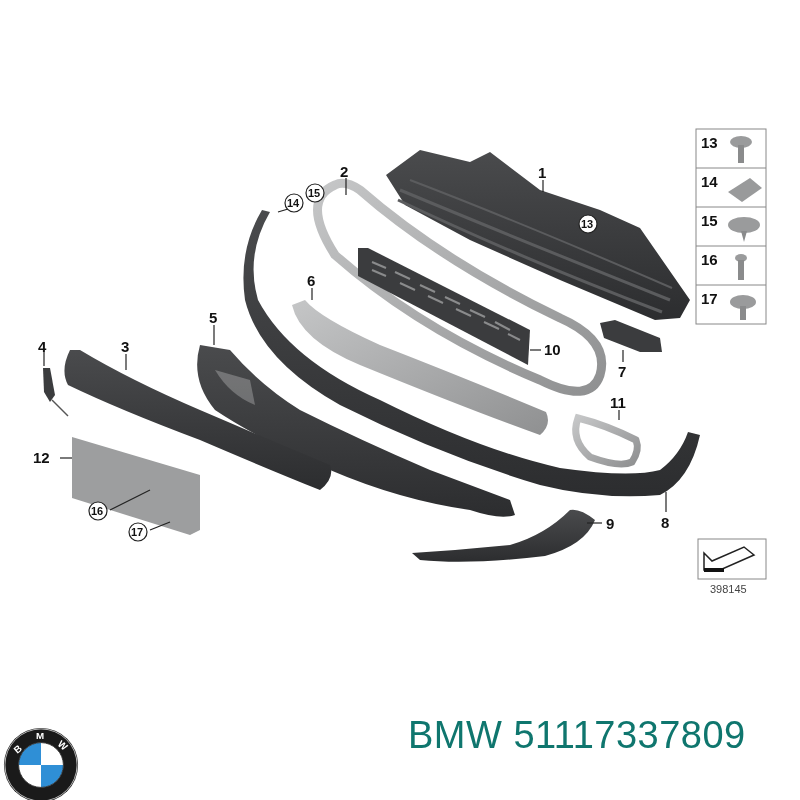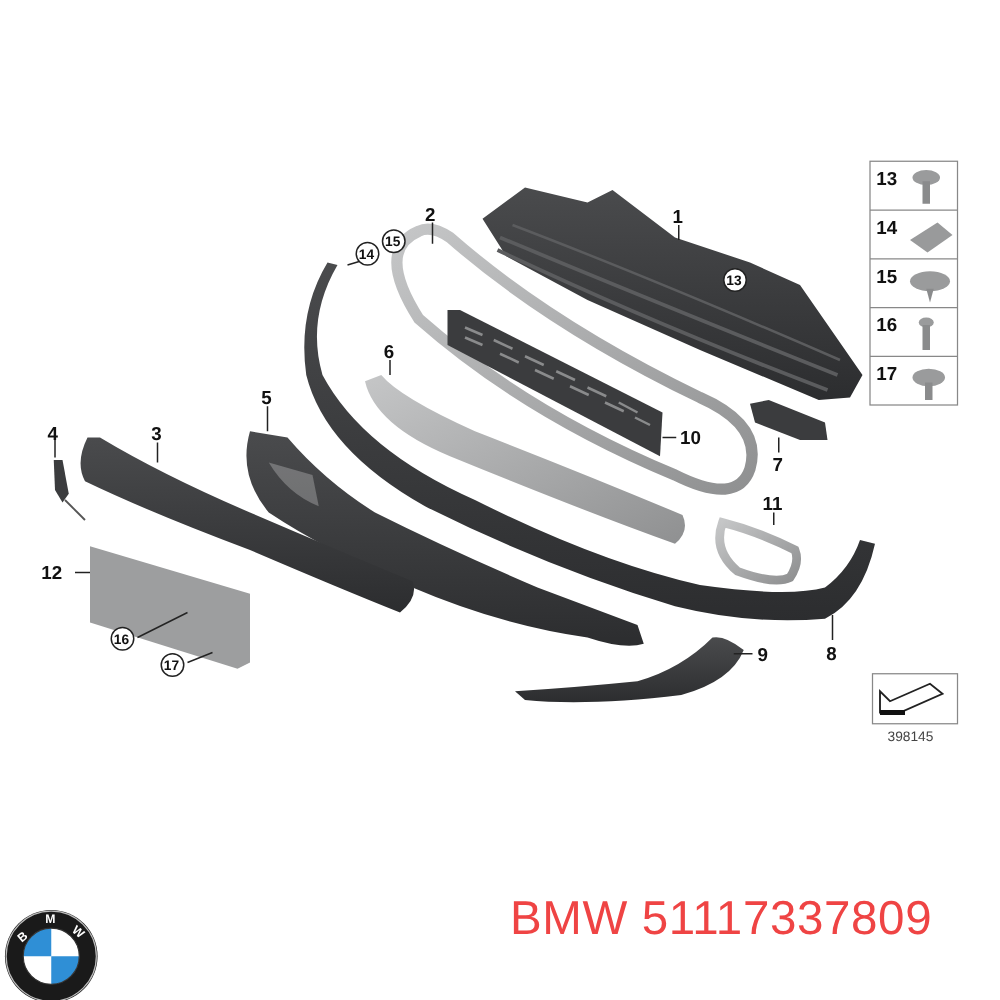--- a/index.html
+++ b/index.html
@@ -2,21 +2,21 @@
 <html><head>
 <meta charset="utf-8">
 <style>
   html,body{margin:0;padding:0;background:#fff;}
   body{width:800px;height:800px;position:relative;overflow:hidden;font-family:"Liberation Sans",sans-serif;}
   #diagram{position:absolute;left:0;top:0;width:800px;height:800px;}
   .callout{font-family:"Liberation Sans",sans-serif;font-weight:bold;font-size:15px;fill:#111;}
   .callout-c{font-family:"Liberation Sans",sans-serif;font-weight:bold;font-size:11px;fill:#111;}
   .side-num{font-family:"Liberation Sans",sans-serif;font-weight:bold;font-size:15px;fill:#111;}
   .ref{font-family:"Liberation Sans",sans-serif;font-size:11px;fill:#444;}
-  #footer-text{position:absolute;left:408px;top:714px;font-size:38px;color:#ef4444;letter-spacing:0.5px;white-space:nowrap;}
+  #footer-text{position:absolute;left:408px;top:714px;font-size:38px;color:#0f766e;letter-spacing:0.5px;white-space:nowrap;}
   #logo{position:absolute;left:2px;top:726px;width:78px;height:78px;}
 </style>
 </head>
 <body>
 
 <svg id="diagram" viewBox="0 0 800 800" xmlns="http://www.w3.org/2000/svg">
   <defs>
     <linearGradient id="darkG" x1="0" y1="0" x2="0" y2="1">
       <stop offset="0" stop-color="#4a4b4d"></stop>
         <stop offset="1" stop-color="#2c2d2f"></stop>

